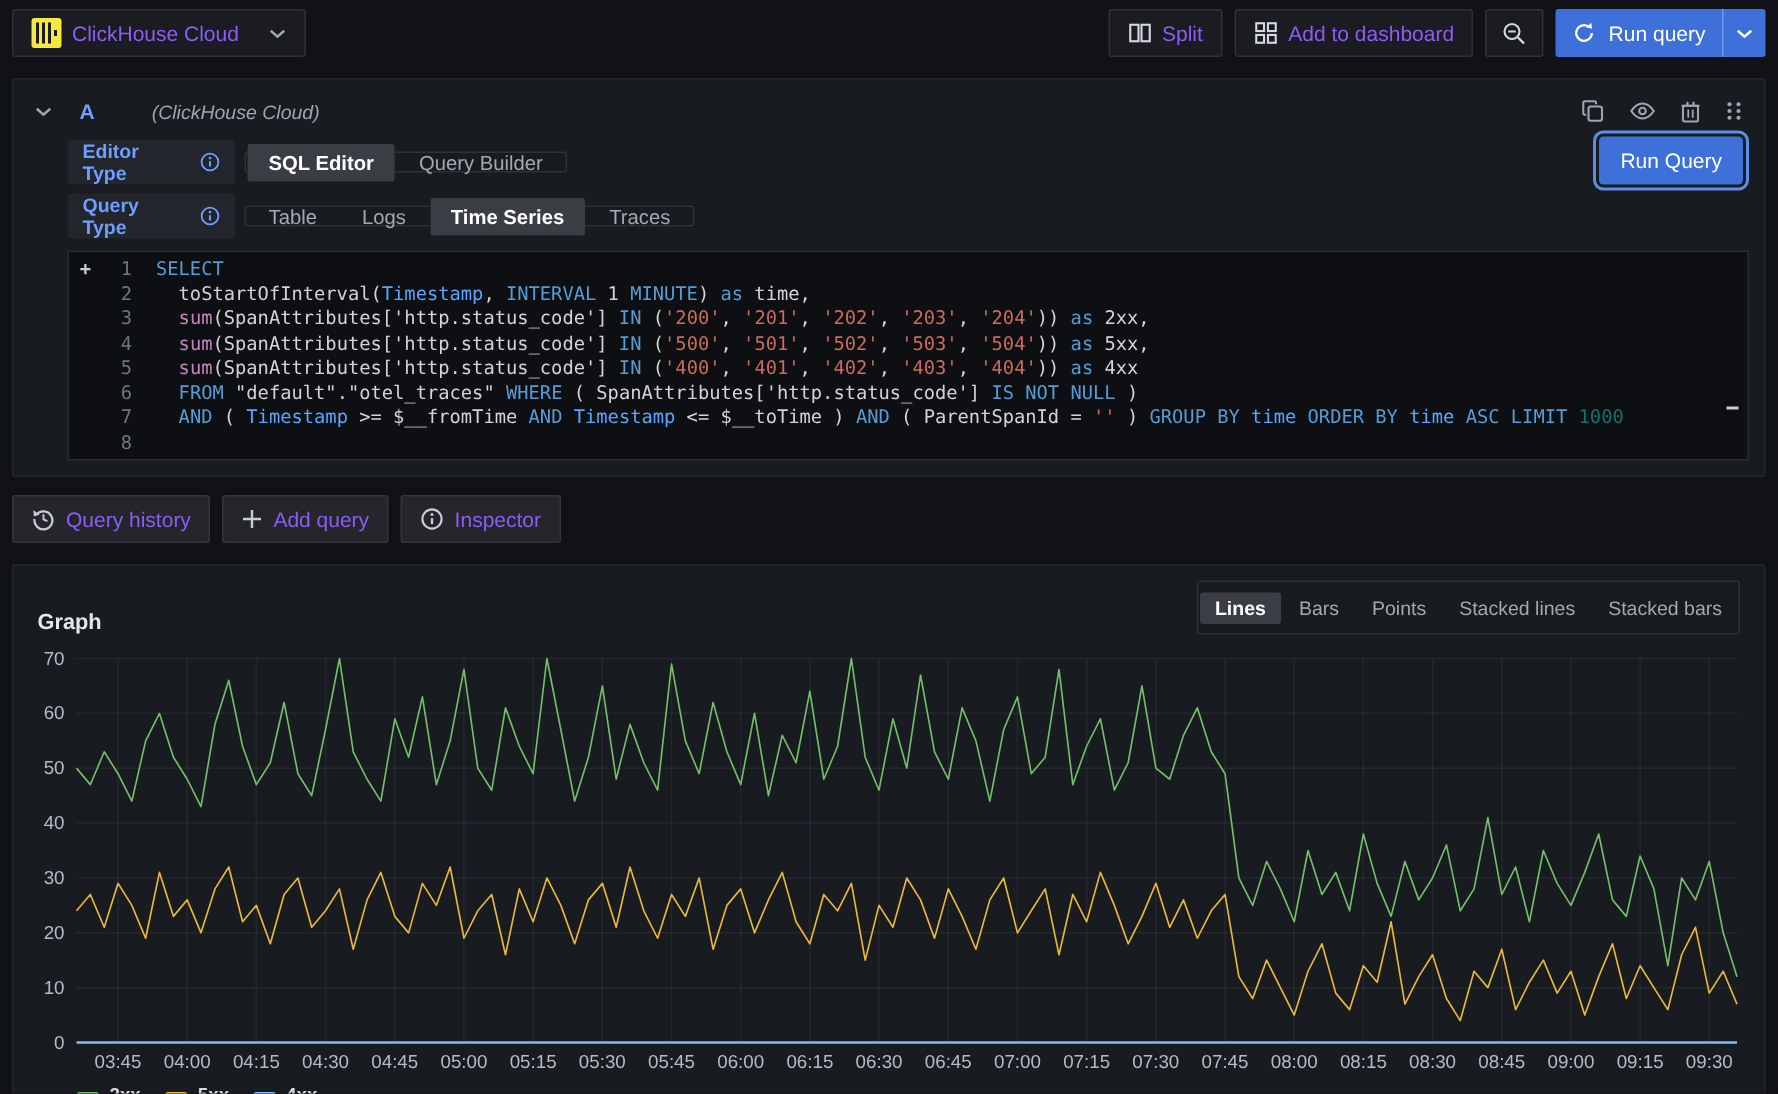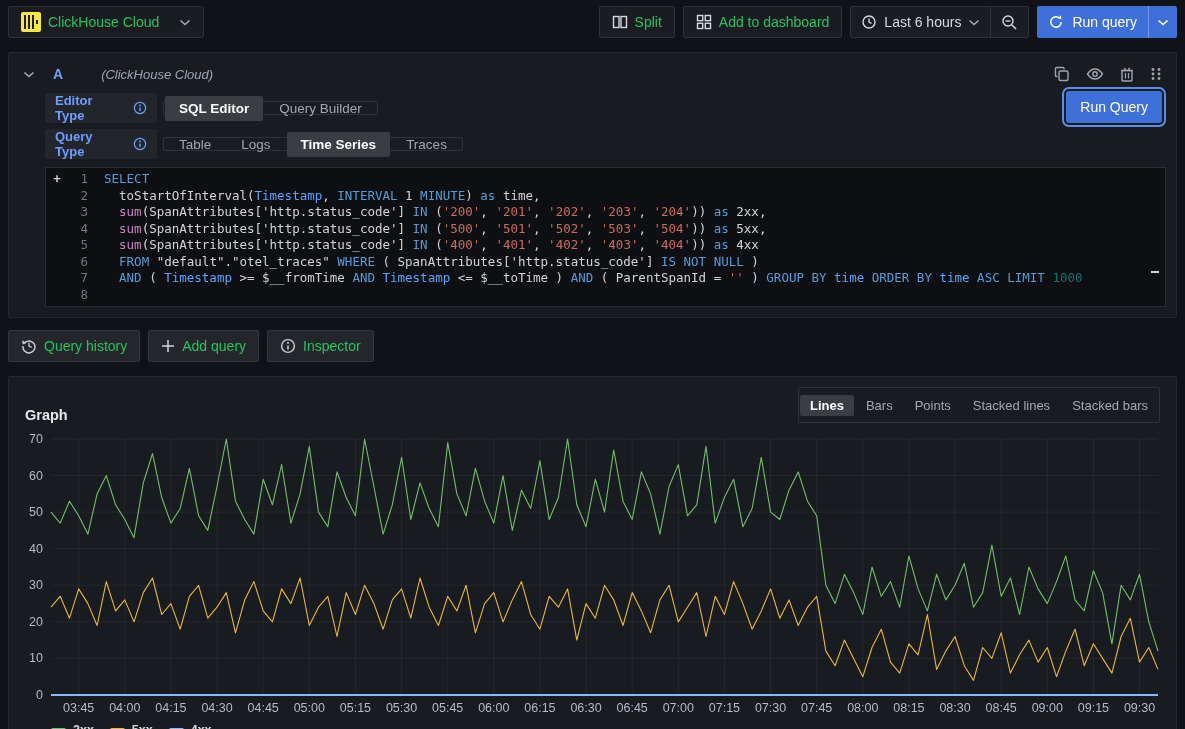--- a/index.html
+++ b/index.html
@@ -4,21 +4,21 @@
 <style>
   * { margin:0; padding:0; box-sizing:border-box; }
   html,body { width:1185px; height:729px; overflow:hidden; }
   body { background:#111217; font-family:"Liberation Sans", sans-serif; color:#D5D9E0; }
   svg { display:block; }
 
   
   .topbar { height:44px; display:flex; align-items:center; padding:0 8px; }
   .btn { display:flex; align-items:center; gap:7px; height:32px; padding:0 12px;
          background:#1A1C21; border:1px solid #2E3136; border-radius:2px;
-         color:#22c55e; font-size:14px; font-weight:500; cursor:pointer; white-space:nowrap; }
+         color:#8b5cf6; font-size:14px; font-weight:500; cursor:pointer; white-space:nowrap; }
   .ds-picker { width:196px; }
   .ds-picker .chev { margin-left:auto; }
   .ds-logo { width:20px; height:20px; background:#F5E841; border-radius:2px; position:relative; flex:0 0 auto; }
   .ds-logo i { position:absolute; top:3px; bottom:3px; width:2px; background:#1b1b1b; }
   .ds-logo i:nth-child(1){left:3px;} .ds-logo i:nth-child(2){left:7px;}
   .ds-logo i:nth-child(3){left:11px;} .ds-logo i:nth-child(4){left:15px; top:8px; bottom:8px;}
   .topbar-right { margin-left:auto; display:flex; align-items:center; gap:8px; }
   .btn-group { display:flex; align-items:stretch; height:32px; border:1px solid #2E3136; border-radius:2px; background:#1A1C21; }
   .btn-group .seg { display:flex; align-items:center; gap:7px; padding:0 10px; font-size:14px; font-weight:500; cursor:pointer; }
   .btn-group .seg + .seg { border-left:1px solid #2E3136; }
@@ -112,34 +112,20 @@
             <rect x="1.5" y="1.5" width="5.2" height="5.2" fill="none" stroke="#D5D9E0" stroke-width="1.4"></rect>
             <rect x="9.3" y="1.5" width="5.2" height="5.2" fill="none" stroke="#D5D9E0" stroke-width="1.4"></rect>
             <rect x="1.5" y="9.3" width="5.2" height="5.2" fill="none" stroke="#D5D9E0" stroke-width="1.4"></rect>
             <rect x="9.3" y="9.3" width="5.2" height="5.2" fill="none" stroke="#D5D9E0" stroke-width="1.4"></rect>
           </svg>
       </span>
       <span>Add to dashboard</span>
     </div>
 
     <div class="btn-group">
-      <div class="seg">
-        <span class="icon">
-          <svg width="16" height="16">
-              <circle cx="8" cy="8" r="6" fill="none" stroke="#D5D9E0" stroke-width="1.4"></circle>
-              <polyline points="8,4.5 8,8 10.5,9.5" fill="none" stroke="#D5D9E0" stroke-width="1.4"></polyline>
-            </svg>
-        </span>
-        <span>Last 6 hours</span>
-        <span class="icon">
-          <svg width="12" height="7">
-              <polyline points="1.5,1.5 6,5.5 10.5,1.5" fill="none" stroke="#A3A8B3" stroke-width="1.6"></polyline>
-            </svg>
-        </span>
-      </div>
       <div class="seg">
         <span class="icon">
           <svg width="17" height="17">
               <circle cx="7" cy="7" r="5" fill="none" stroke="#D5D9E0" stroke-width="1.4"></circle>
               <line x1="4.5" y1="7" x2="9.5" y2="7" stroke="#D5D9E0" stroke-width="1.4"></line>
               <line x1="11" y1="11" x2="15" y2="15" stroke="#D5D9E0" stroke-width="1.6"></line>
             </svg>
         </span>
       </div>
     </div>

